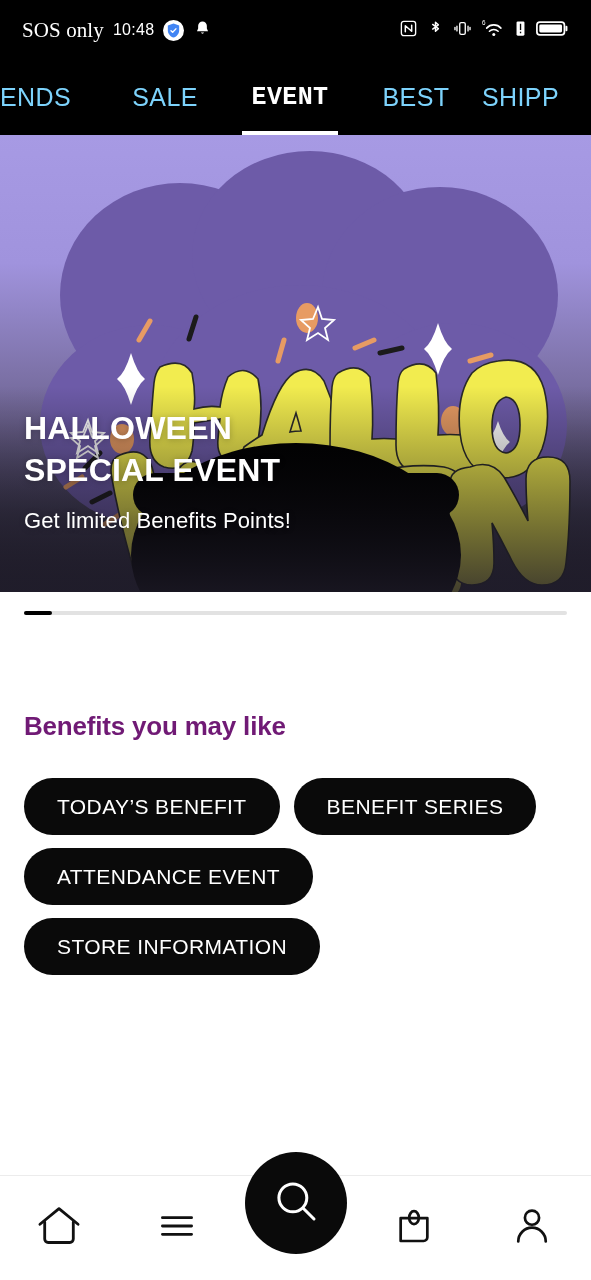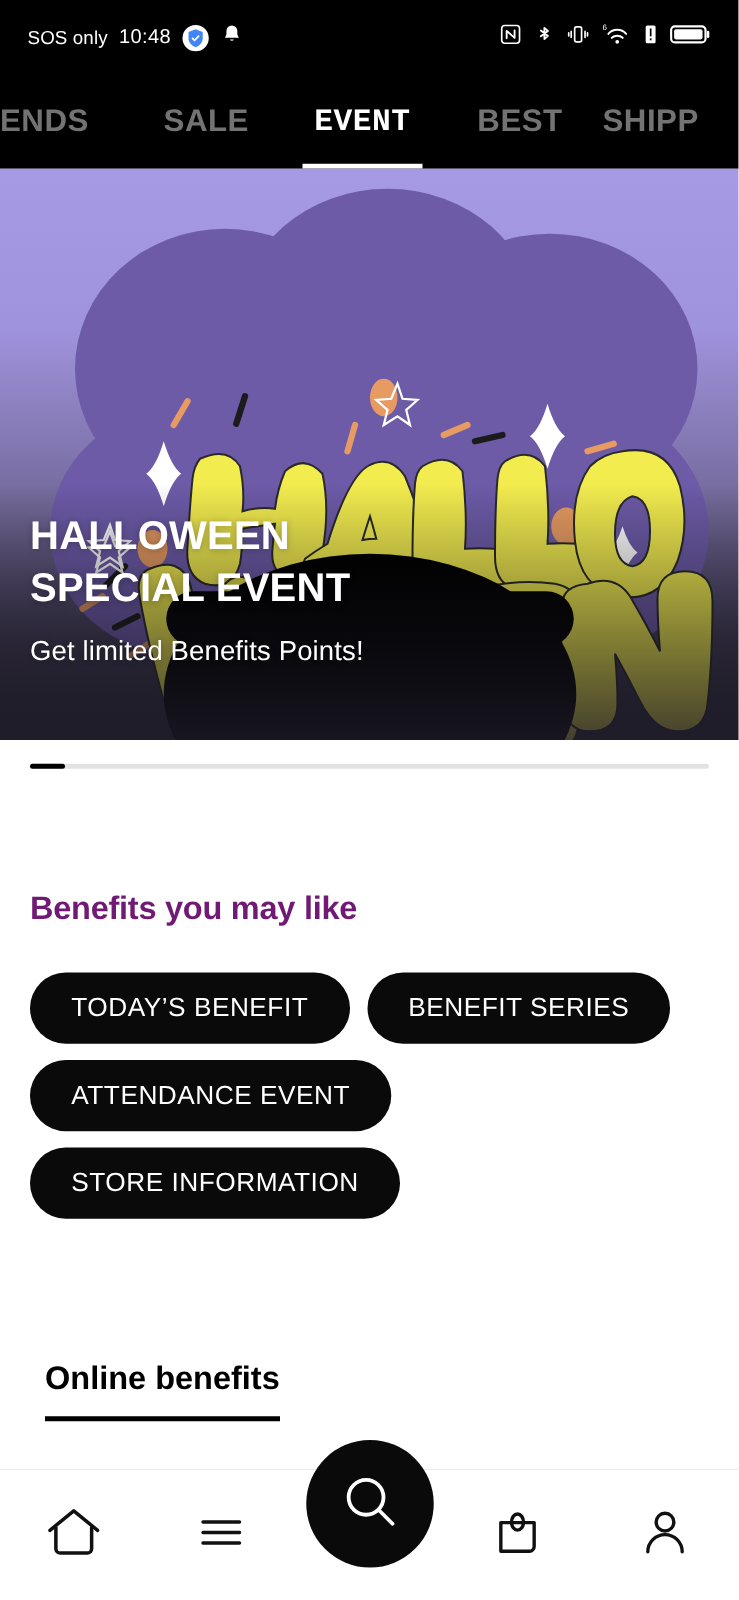--- a/index.html
+++ b/index.html
@@ -12,39 +12,39 @@
   .phone { position: relative; width: 591px; height: 1280px; background: #fff; overflow: hidden; }
 
   
   .statusbar {
     position: absolute; top: 0; left: 0; width: 591px; height: 60px;
     background: #000; color: #fff;
     display: flex; align-items: center; justify-content: space-between;
     padding: 0 22px;
   }
   .sb-left { display: flex; align-items: center; gap: 9px; }
-  .sb-carrier { font-size: 15px; letter-spacing: .1px; }
+  .sb-carrier { font-size: 21px; letter-spacing: .1px; font-family: Liberation Serif, serif; }
   .sb-time { font-size: 16px; letter-spacing: .3px; }
   .sb-shield {
     width: 21px; height: 21px; border-radius: 50%;
     background: #fff; display: flex; align-items: center; justify-content: center;
   }
   .sb-right { display: flex; align-items: center; gap: 9px; }
   .ic { display: block; }
 
   
   .toptabs {
     position: absolute; top: 60px; left: 0; width: 591px; height: 75px;
     background: #000; display: flex; align-items: stretch;
     overflow: hidden;
   }
   .ttab {
     flex: 0 0 auto; position: relative;
     display: flex; align-items: center; justify-content: center;
-    color: #737373; font-size: 25px; font-weight: 700; letter-spacing: .4px;
+    color: #7dd3fc; font-size: 25px; font-weight: 400; letter-spacing: .4px;
     white-space: nowrap;
   }
   .ttab.active { color: #fff; font-weight: 700; font-family: Liberation Mono, monospace; }
   .ttab.active::after {
     content: ""; position: absolute; left: 12px; right: 12px; bottom: 0;
     height: 4px; background: #fff;
   }
 
   
   .banner {
@@ -311,21 +311,20 @@
   <div class="section-title">Benefits you may like</div>
 
   <div class="chips">
     <button class="chip">TODAY’S BENEFIT</button>
     <button class="chip">BENEFIT SERIES</button>
     <button class="chip">ATTENDANCE EVENT</button>
     <button class="chip">STORE INFORMATION</button>
   </div>
 
   <div class="benefit-tabs">
-    <div class="btab active">Online benefits</div>
   </div>
 
   <div class="bottomnav">
     <div class="navitem">
       <span>
         <svg width="52" height="52" viewBox="0 0 24 24" fill="none" stroke="#111" stroke-width="1.3" stroke-linecap="round" stroke-linejoin="round">
           <path d="M3.2 11.2 L12 4 l8.8 7.2"></path>
           <path d="M5.4 10.2 V18 a1.6 1.6 0 0 0 1.6 1.6 h10 a1.6 1.6 0 0 0 1.6 -1.6 V10.2"></path>
         </svg>
       </span>

